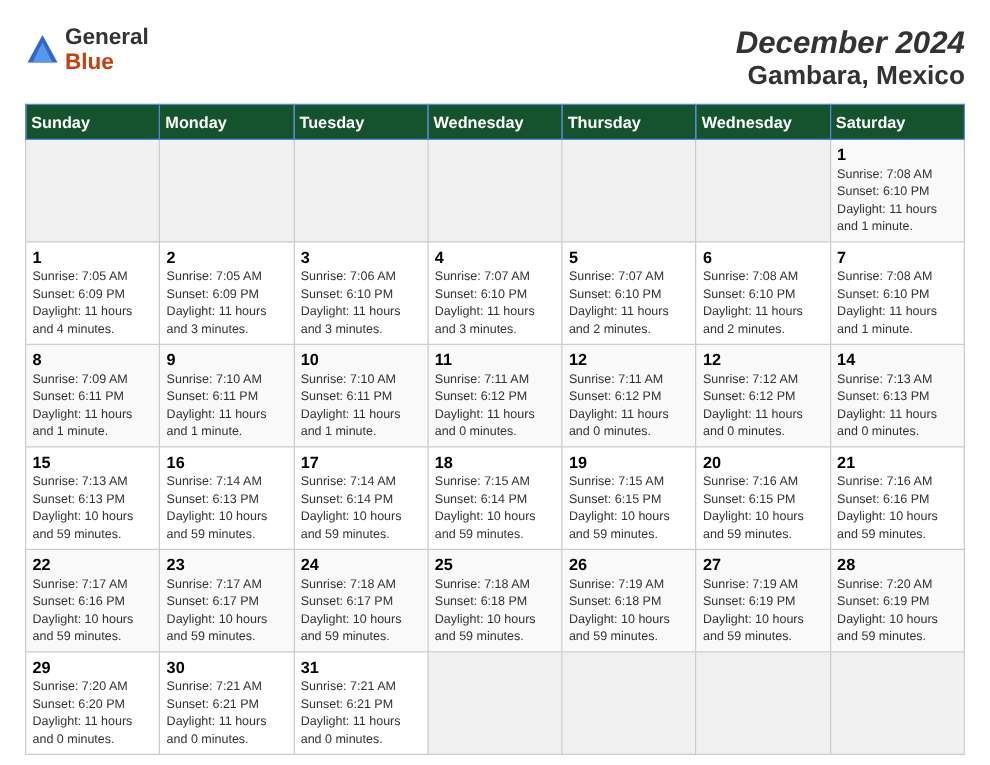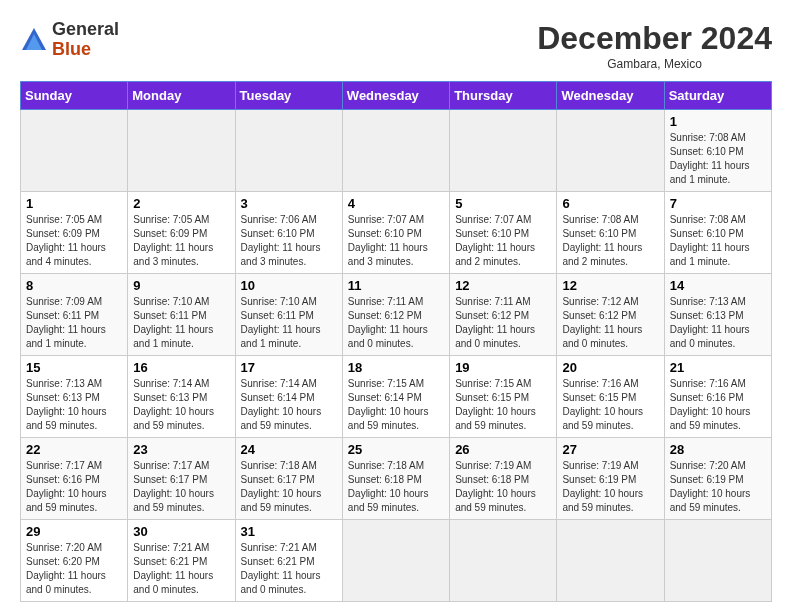--- a/index.html
+++ b/index.html
@@ -32,37 +32,37 @@
     .logo-text span:first-child { color: #333; }
     .logo-icon {
       width: 28px;
       height: 28px;
       margin-right: 4px;
     }
     .title-block {
       text-align: right;
     }
     .title-block h1 {
-      font-size: 32px;
-      font-weight: bold;
-      color: #333;
+      font-size: 25px;
+      font-weight: bold;
+      color: #333;
+      font-style: italic;
     }
     .title-block h2 {
-      font-size: 12px;
-      font-weight: normal;
-      color: #333;
-      text-align: center;
+      font-size: 21px;
+      font-weight: bold;
+      color: #333;
     }
     table {
       width: 100%;
       border-collapse: collapse;
       font-size: 11px;
     }
     thead tr th {
-      background-color: #6d28d9;
+      background-color: #14532d;
       color: #fff;
       padding: 6px 4px;
       text-align: left;
       font-size: 13px;
       font-weight: bold;
       border: 1px solid #5588dd;
     }
     tbody tr td {
       border: 1px solid #ccc;
       vertical-align: top;

